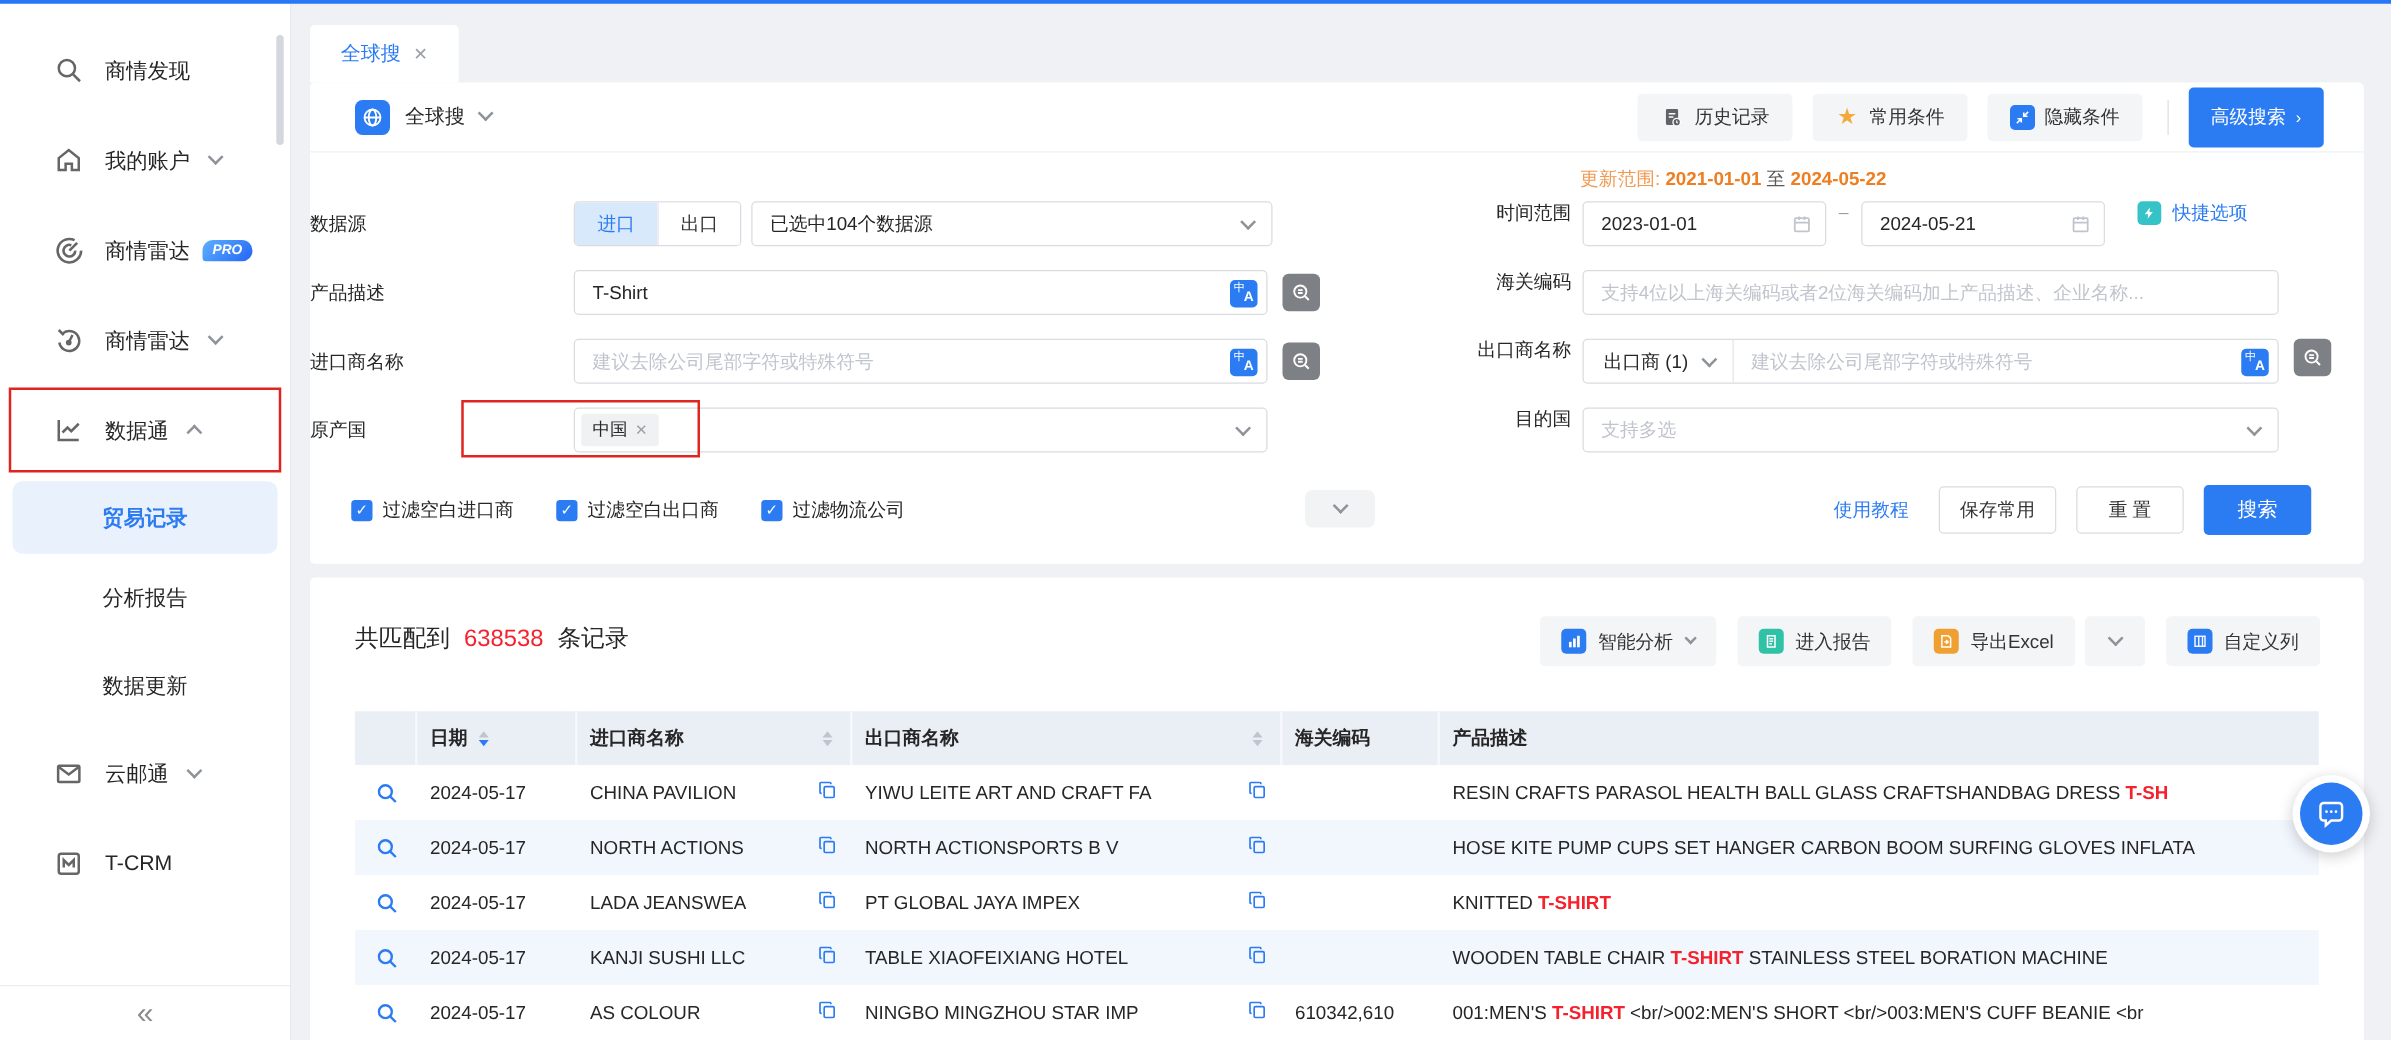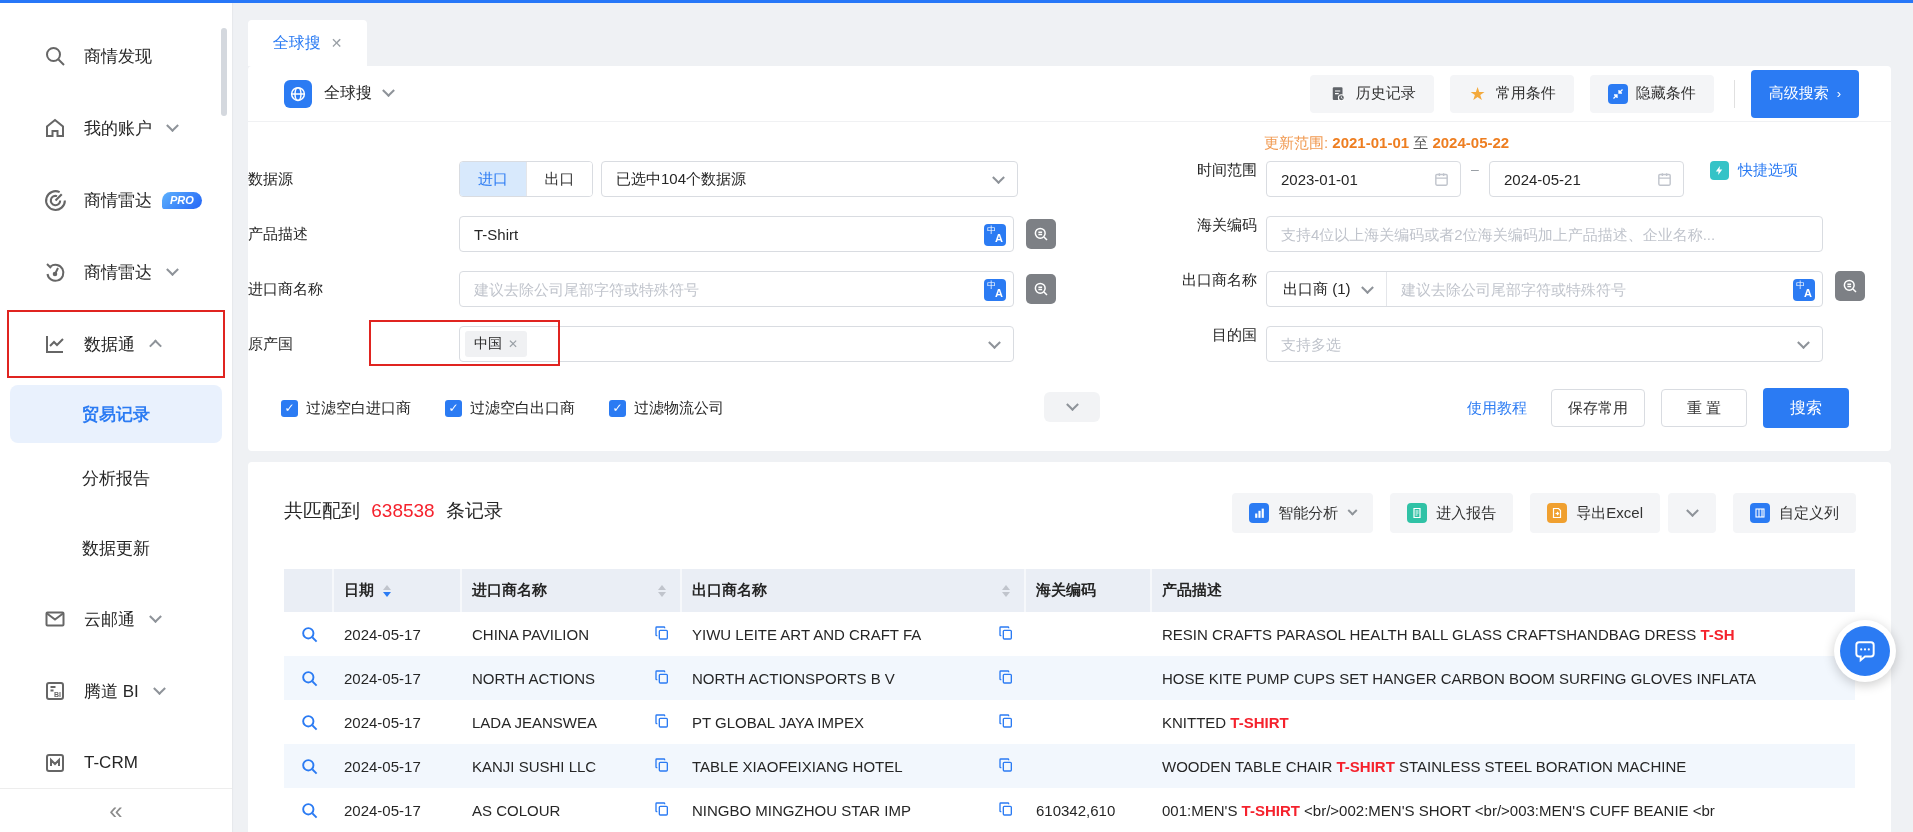--- a/index.html
+++ b/index.html
@@ -203,31 +203,20 @@
             <path d="M4 6.5l8 6 8-6"></path>
           </svg>
       </span>
       <span class="slabel">云邮通</span>
       <span class="chev down"></span>
     </div>
     <div class="side-item">
       <span class="sicon">
         <svg width="24" height="24" viewBox="0 0 24 24" fill="none" stroke="#666" stroke-width="2">
             <rect x="4" y="4" width="16" height="16" rx="2"></rect>
-            <path d="M7.5 8h5M7.5 11.5h3"></path>
-            <text x="11" y="17.5" font-size="7" fill="#666" stroke="none" font-weight="bold">BI</text>
-          </svg>
-      </span>
-      <span class="slabel">腾道 BI</span>
-      <span class="chev down"></span>
-    </div>
-    <div class="side-item">
-      <span class="sicon">
-        <svg width="24" height="24" viewBox="0 0 24 24" fill="none" stroke="#666" stroke-width="2">
-            <rect x="4" y="4" width="16" height="16" rx="2"></rect>
             <path d="M8 15V9l4 4 4-4v6"></path>
           </svg>
       </span>
       <span class="slabel">T-CRM</span>
     </div>
   </div>
   <div class="redbox" style="left:7px; top:307px; width:218px; height:68px;"></div>
   <div class="side-scroll"></div>
   <div class="collapse-bar">
     <span class="collapse-glyph">«</span>

